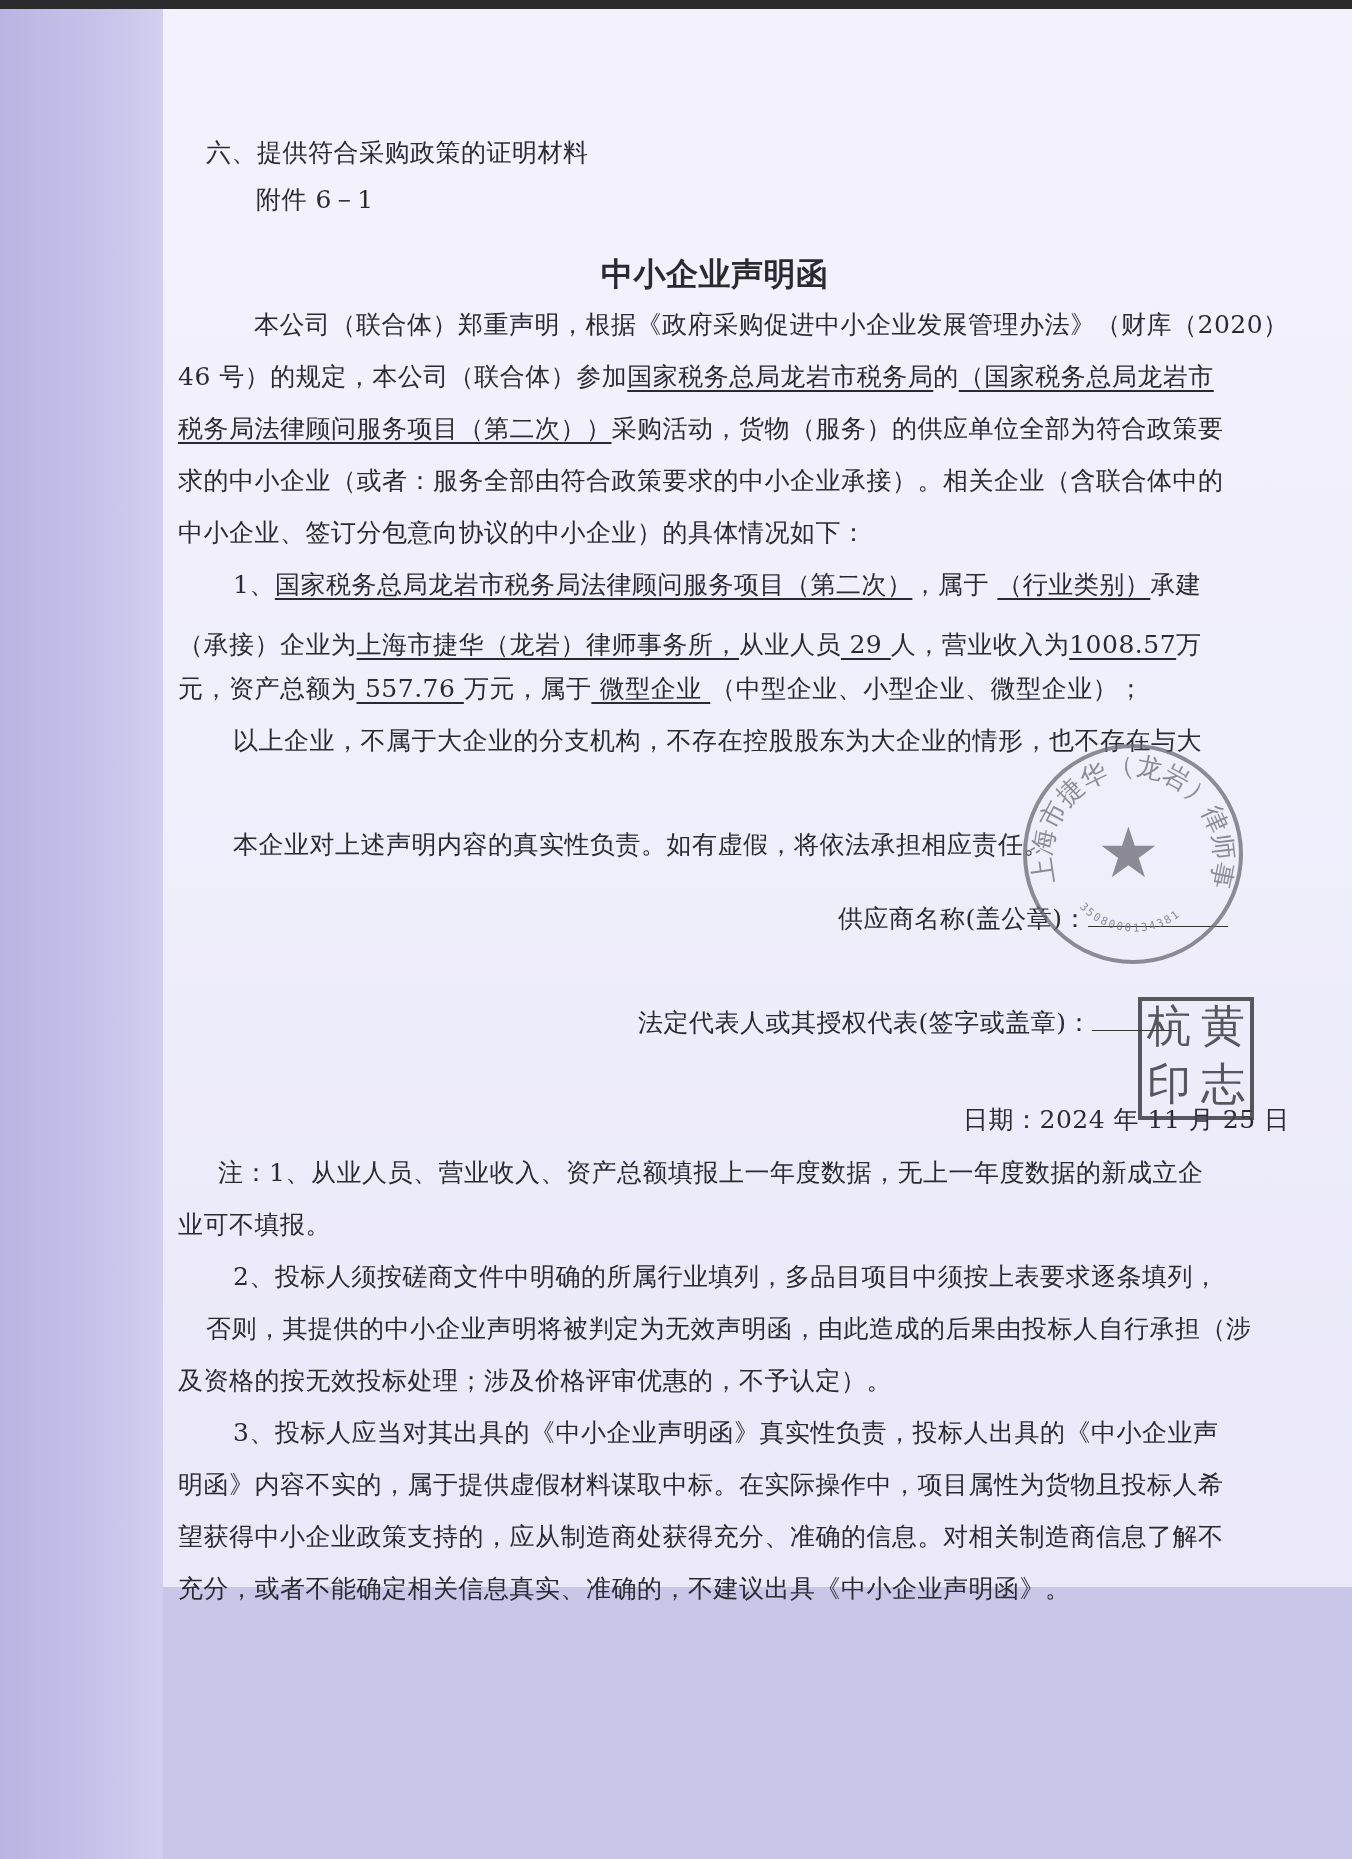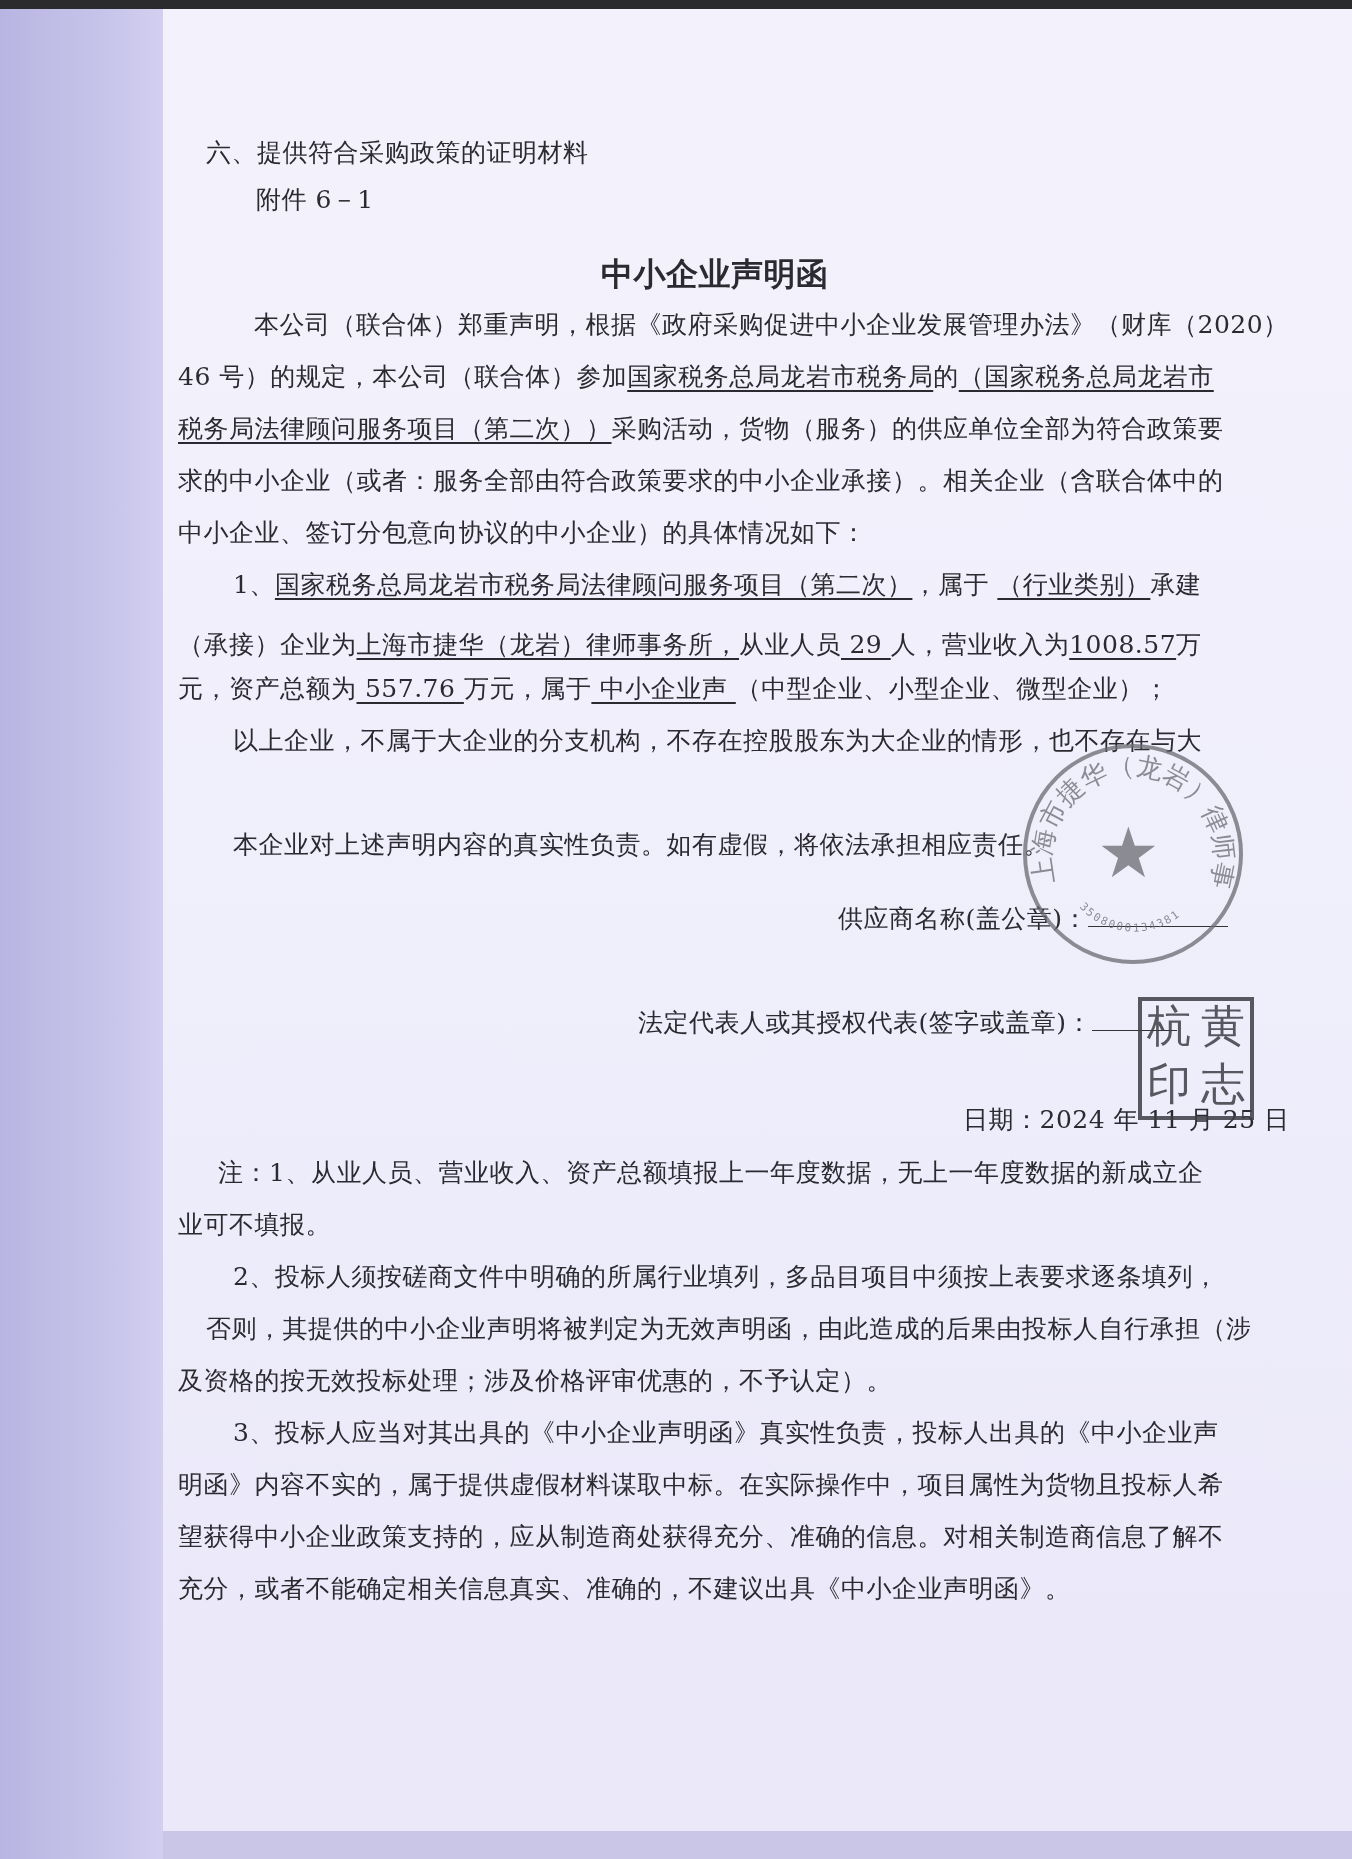--- a/index.html
+++ b/index.html
@@ -8,21 +8,21 @@
     background:#c9c6e8;
     font-family:"DejaVu Serif","Liberation Serif",serif;
     color:#2a2a30;
   }
   .top-strip { position:absolute; left:0; top:0; width:1352px; height:9px; background:#2b2b2d; }
   .left-margin {
     position:absolute; left:0; top:9px; width:163px; height:1850px;
     background:linear-gradient(90deg,#b9b5e2 0%,#c6c3ea 60%,#d2cff0 100%);
   }
   .page {
-    position:absolute; left:163px; top:9px; width:1189px; height:1822px;
+    position:absolute; left:163px; top:9px; width:1189px; height:1578px;
     background:linear-gradient(180deg,#f3f2fc 0%,#efeefb 50%,#eae8f9 100%);
   }
   .ln { position:absolute; font-size:25px; line-height:34px; white-space:nowrap; letter-spacing:0.5px; }
   .u { text-decoration:underline; text-underline-offset:5px; text-decoration-thickness:1.5px; }
   .title { font-weight:bold; font-size:32px; }
   .blank { display:inline-block; width:140px; border-bottom:1.5px solid #333; height:22px; vertical-align:baseline; }
   .seal-round {
     position:absolute; left:1023px; top:744px; width:212px; height:212px;
     border:4px solid #6a6a72; border-radius:50%; opacity:0.75;
   }
@@ -61,21 +61,21 @@
   <div class="ln" style="left:15px; top:455px;">求的中小企业（或者：服务全部由符合政策要求的中小企业承接）。相关企业（含联合体中的</div>
   <div class="ln" style="left:15px; top:507px;">中小企业、签订分包意向协议的中小企业）的具体情况如下：</div>
 
   <div class="ln" style="left:70px; top:559px;">
     <span>1、</span><span class="u">国家税务总局龙岩市税务局法律顾问服务项目（第二次）</span><span>，属于</span>&nbsp;<span class="u">（行业类别）</span><span>承建</span>
   </div>
   <div class="ln" style="left:15px; top:611px;margin-top:8px;">
     <span>（承接）企业为</span><span class="u">上海市捷华（龙岩）律师事务所，</span><span>从业人员</span><span class="u"> 29 </span><span>人，营业收入为</span><span class="u">1008.57</span><span>万</span>
   </div>
   <div class="ln" style="left:15px; top:663px;">
-    <span>元，资产总额为</span><span class="u"> 557.76 </span><span>万元，属于</span><span class="u"> 中小企业声 </span><span>（中型企业、小型企业、微型企业）；</span>
+    <span>元，资产总额为</span><span class="u"> 557.76 </span><span>万元，属于</span><span class="u"> 微型企业 </span><span>（中型企业、小型企业、微型企业）；</span>
   </div>
 
   <div class="ln" style="left:70px; top:715px;">以上企业，不属于大企业的分支机构，不存在控股股东为大企业的情形，也不存在与大</div>
   <div class="ln" style="left:675px; top:893px;">
     <span>供应商名称(盖公章)：</span><span class="blank"></span>
   </div>
 
   <div class="ln" style="left:70px; top:819px;">本企业对上述声明内容的真实性负责。如有虚假，将依法承担相应责任。</div>
   <div class="ln" style="left:475px; top:997px;">
     <span>法定代表人或其授权代表(签字或盖章)：</span><span class="blank" style="width:85px;"></span>

